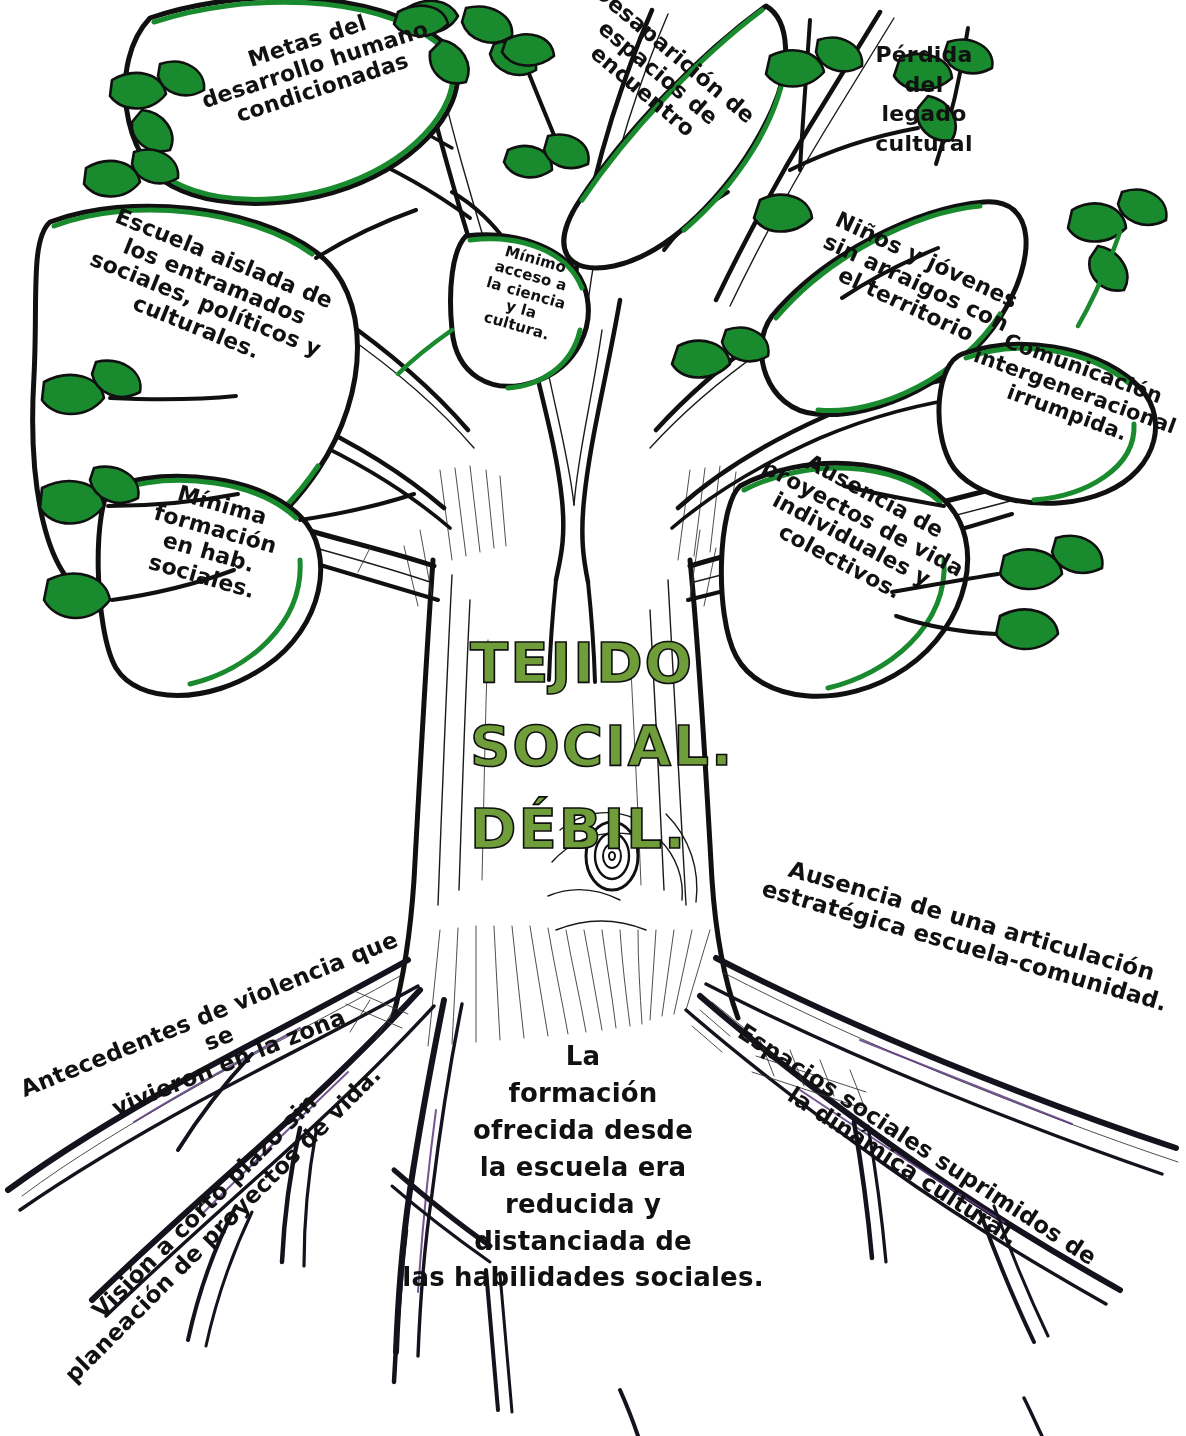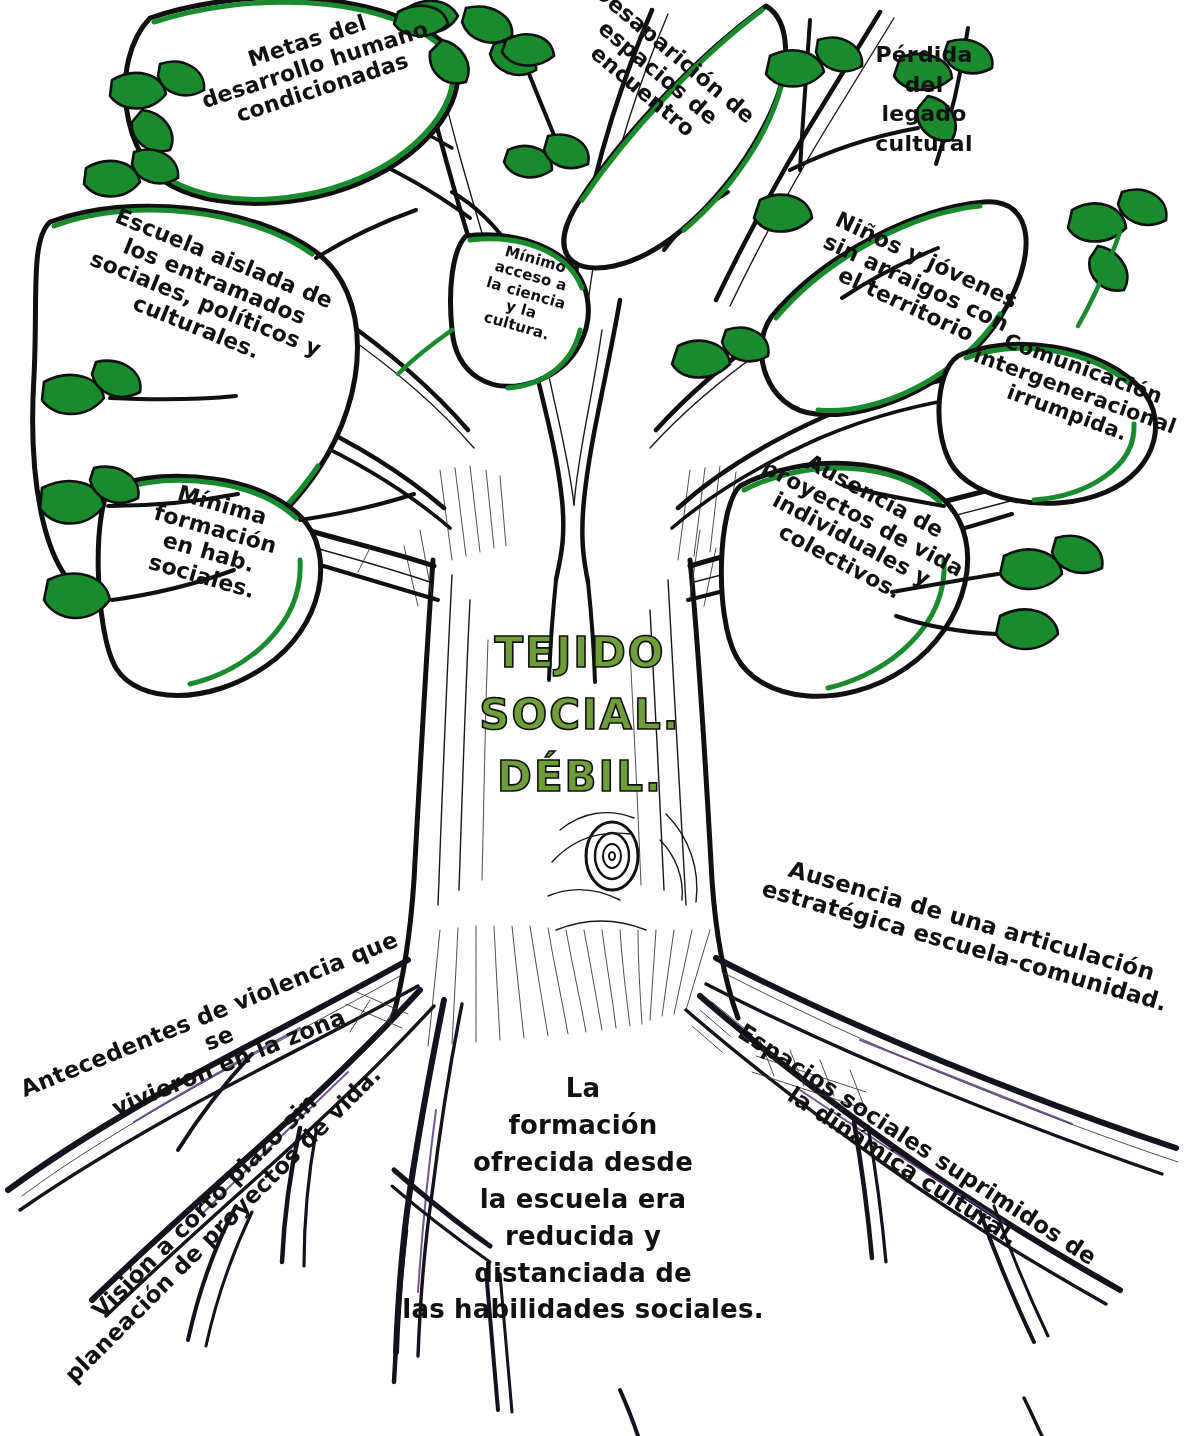--- a/index.html
+++ b/index.html
@@ -25,24 +25,24 @@
   }
   .leaf-lbl{font-size:22px;}
   .leaf-lbl.sm{font-size:15px;line-height:1.15;}
   .root-lbl{font-size:23px;}
   .root-lbl.big{font-size:26px;}
 
   
   #trunk-title{
     position:absolute;
     left:470px;top:622px;width:220px;
-    text-align:center;
+    text-align:left;
     font-family:"DejaVu Sans", sans-serif;
     font-weight:700;
-    font-size:42px;
+    font-size:56px;
     line-height:1.48;
     letter-spacing:2px;
     color:#6f9d3a;
     -webkit-text-stroke:1.6px #101010;
     text-shadow:0 0 1px #2b2b2b;
     pointer-events:none;
   }
 
   
   .r-18{transform:rotate(-18deg);}
@@ -418,21 +418,21 @@
 formación
 en  hab.
 sociales.</div>
 
   <div class="lbl root-lbl r-22" style="left:4px;top:1000px;width:430px;text-align:center;">Antecedentes de violencia que se
 vivieron en la zona</div>
 
   <div class="lbl root-lbl r-45" style="left:-6px;top:1190px;width:440px;text-align:center;">Visión a corto plazo sin
 planeación de proyectos de vida.</div>
 
-  <div class="lbl root-lbl big r0" style="left:398px;top:1070px;width:370px;line-height:1.42;">La
+  <div class="lbl root-lbl big r0" style="left:398px;top:1038px;width:370px;line-height:1.42;">La
 formación
 ofrecida desde
 la  escuela era
 reducida y
 distanciada de
 las habilidades sociales.</div>
 
   <div class="lbl root-lbl rp16" style="left:748px;top:908px;width:440px;text-align:center;">Ausencia de una articulación
 estratégica escuela-comunidad.</div>
 

